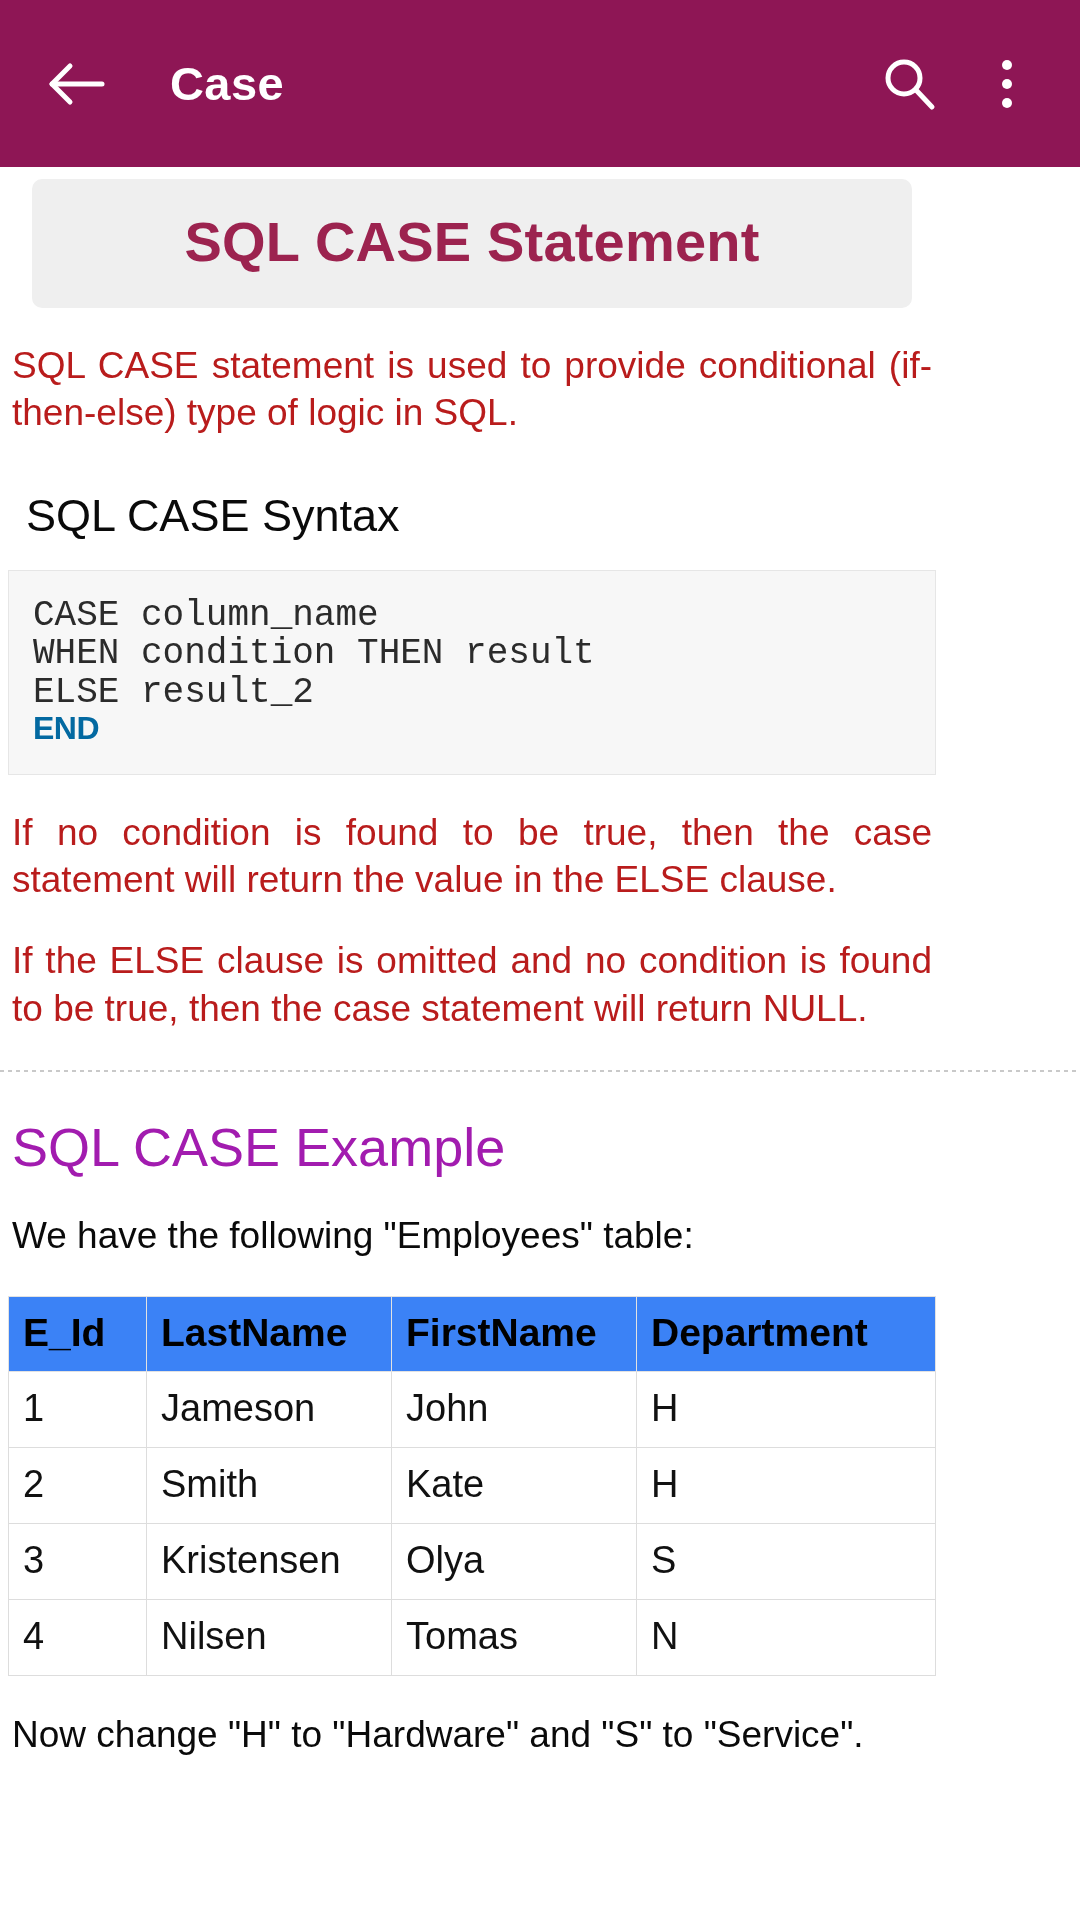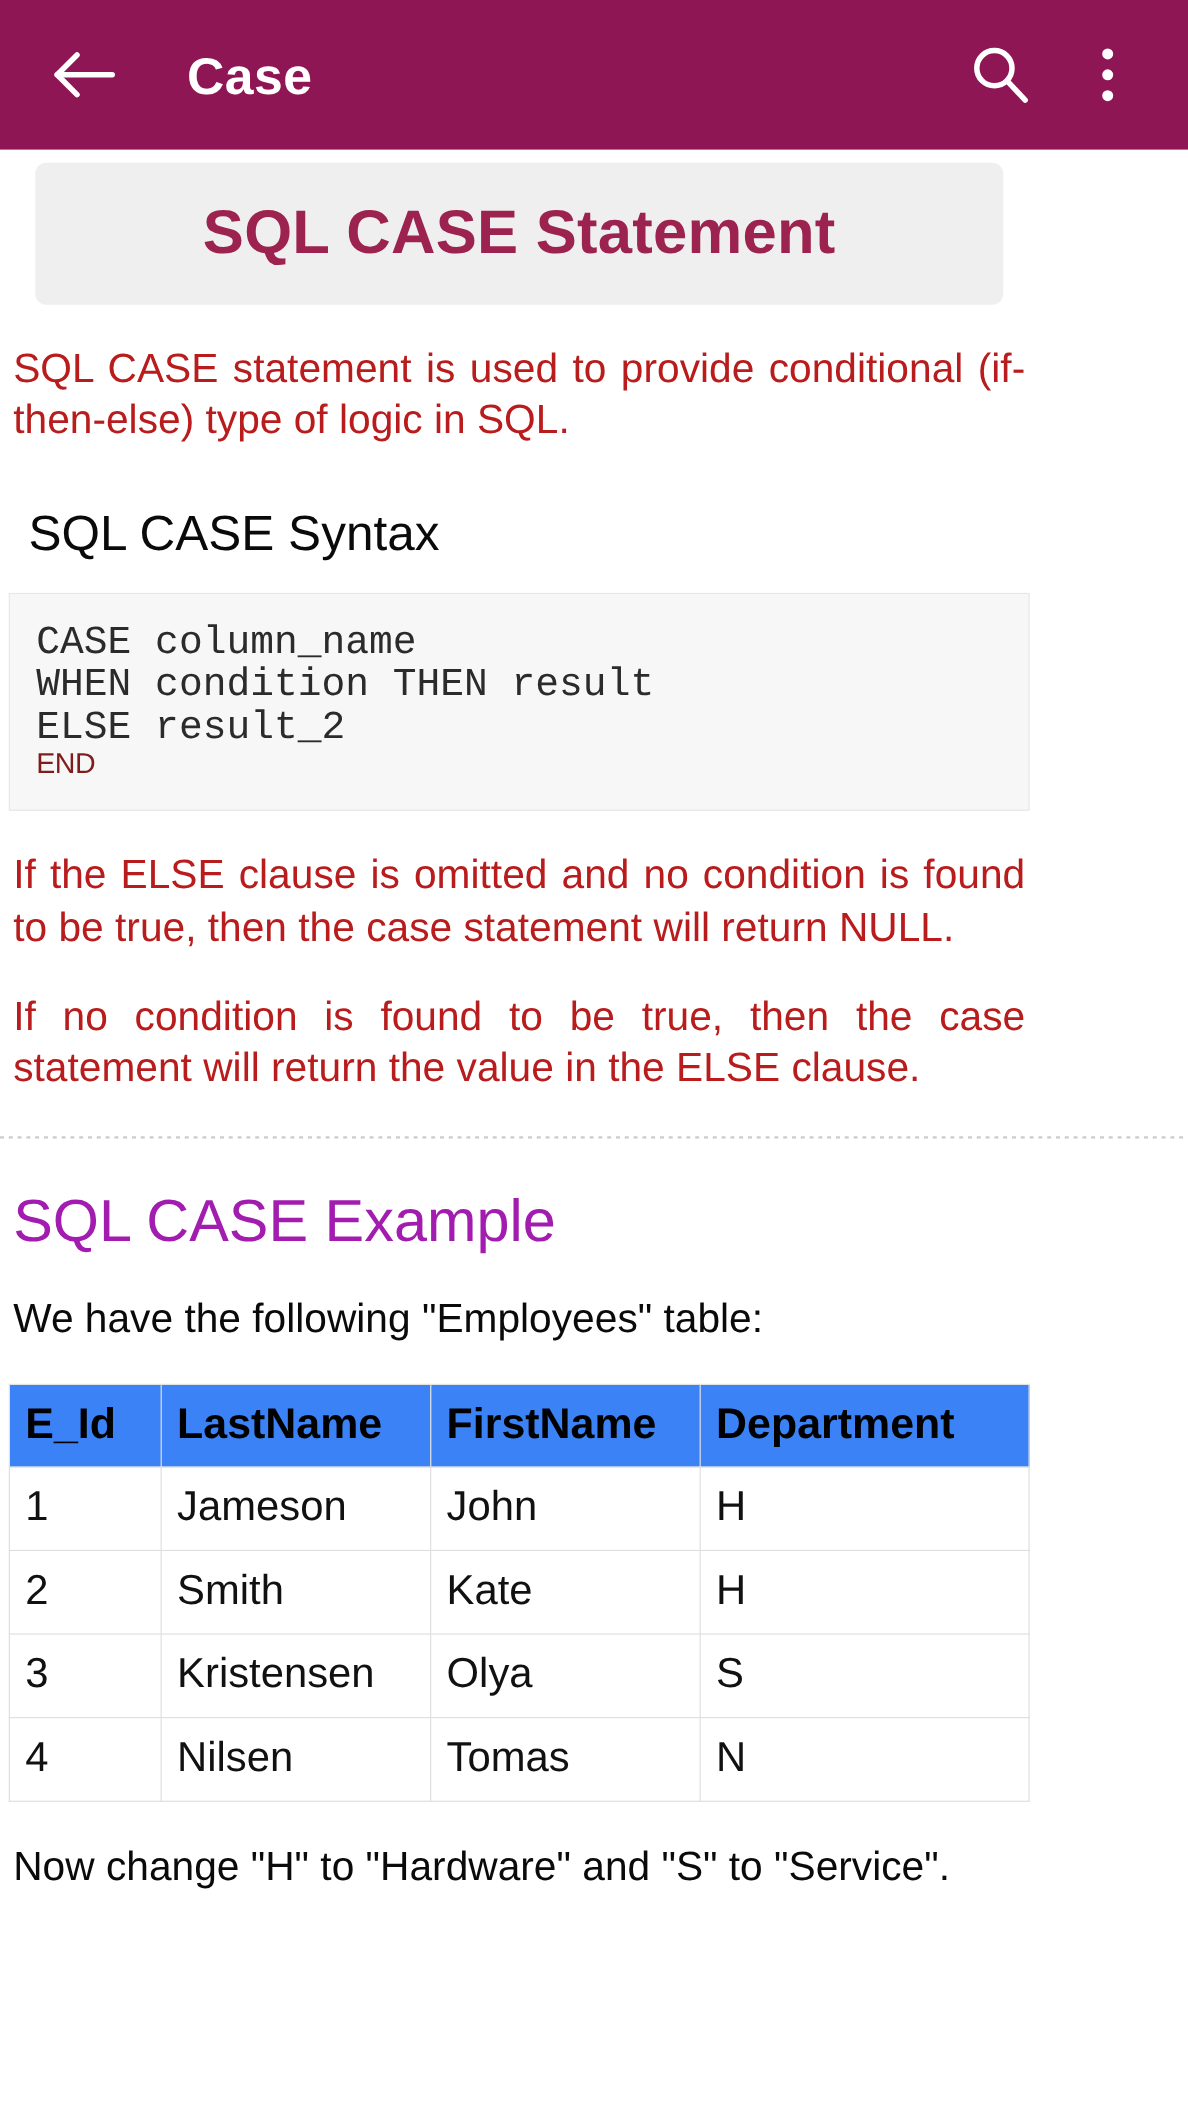--- a/index.html
+++ b/index.html
@@ -6,21 +6,21 @@
   html, body {
     width:1080px; height:1920px;
     background:#ffffff;
     font-family:"Liberation Sans", sans-serif;
     overflow:hidden;
   }
 
   
   .appbar{
     position:relative;
-    height:136px;
+    height:167px;
     background:#8E1655;
     display:flex;
     align-items:center;
     padding:0 34px 0 44px;
   }
   .back-arrow{
     width:66px; height:66px;
     position:relative;
     flex:0 0 auto;
     cursor:pointer;
@@ -97,24 +97,24 @@
   }
   .code .line{
     font-family:"Liberation Mono", monospace;
     font-size:36px;
     line-height:1.06;
     color:#2b2b2b;
     white-space:pre;
   }
   .code .line.bold{
     font-family:"Liberation Sans", sans-serif;
-    font-weight:normal;
-    font-size:26px;
+    font-weight:bold;
+    font-size:32px;
     letter-spacing:-0.5px;
-    color:#7f1d1d;
+    color:#0369a1;
   }
 
   .divider{
     margin:38px 0 0 0;
     height:2px;
     width:1080px;
     background-image:linear-gradient(to right,#c9c9c9 0 4px,transparent 4px 8px);
     background-size:8px 2px;
     background-repeat:repeat-x;
   }
@@ -195,23 +195,23 @@
 
   <div class="h2">SQL CASE Syntax</div>
 
   <div class="code">
     <div class="line">CASE column_name</div>
     <div class="line">WHEN condition THEN result</div>
     <div class="line">ELSE result_2</div>
     <div class="line bold">END</div>
   </div>
 
+  <div class="para">If no condition is found to be true, then the case statement will return the value in the ELSE clause.</div>
+
   <div class="para">If the ELSE clause is omitted and no condition is found to be true, then the case statement will return NULL.</div>
-
-  <div class="para">If no condition is found to be true, then the case statement will return the value in the ELSE clause.</div>
 
   <div class="divider"></div>
 
   <div class="h1">SQL CASE Example</div>
 
   <div class="closing">We have the following "Employees" table:</div>
 
   <div class="tbl-wrap">
     <table class="emp">
       <colgroup>

